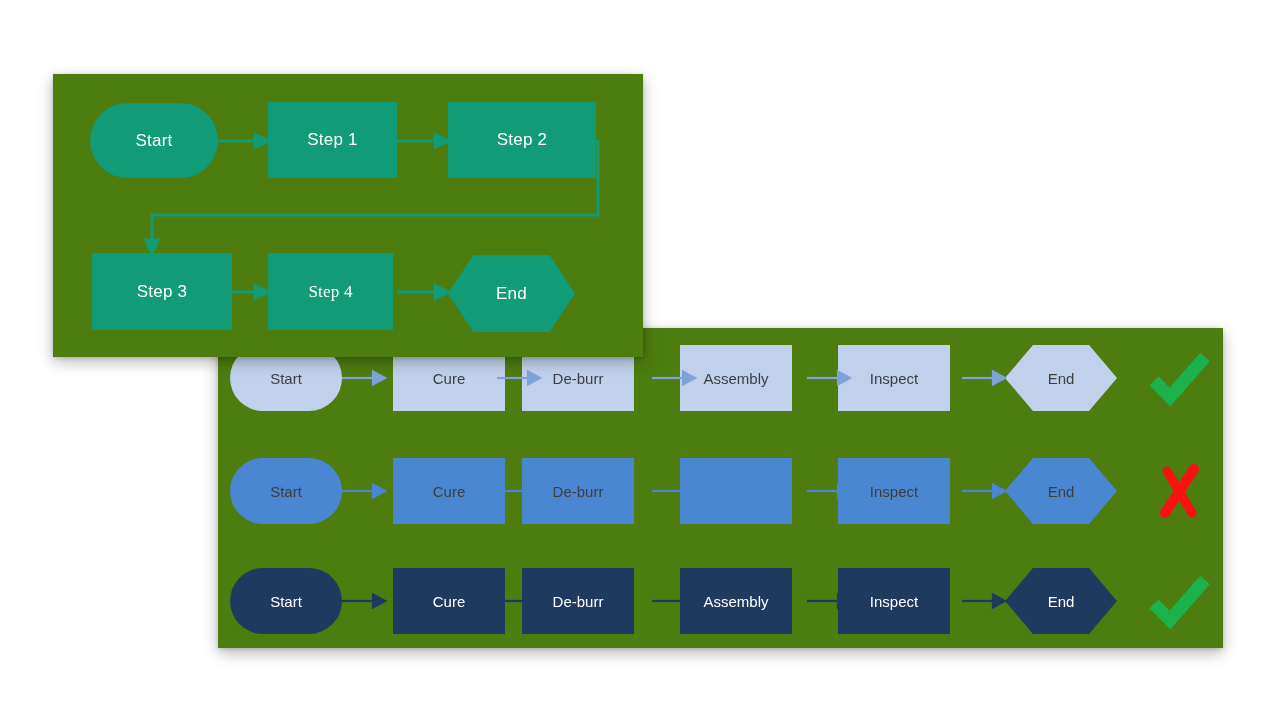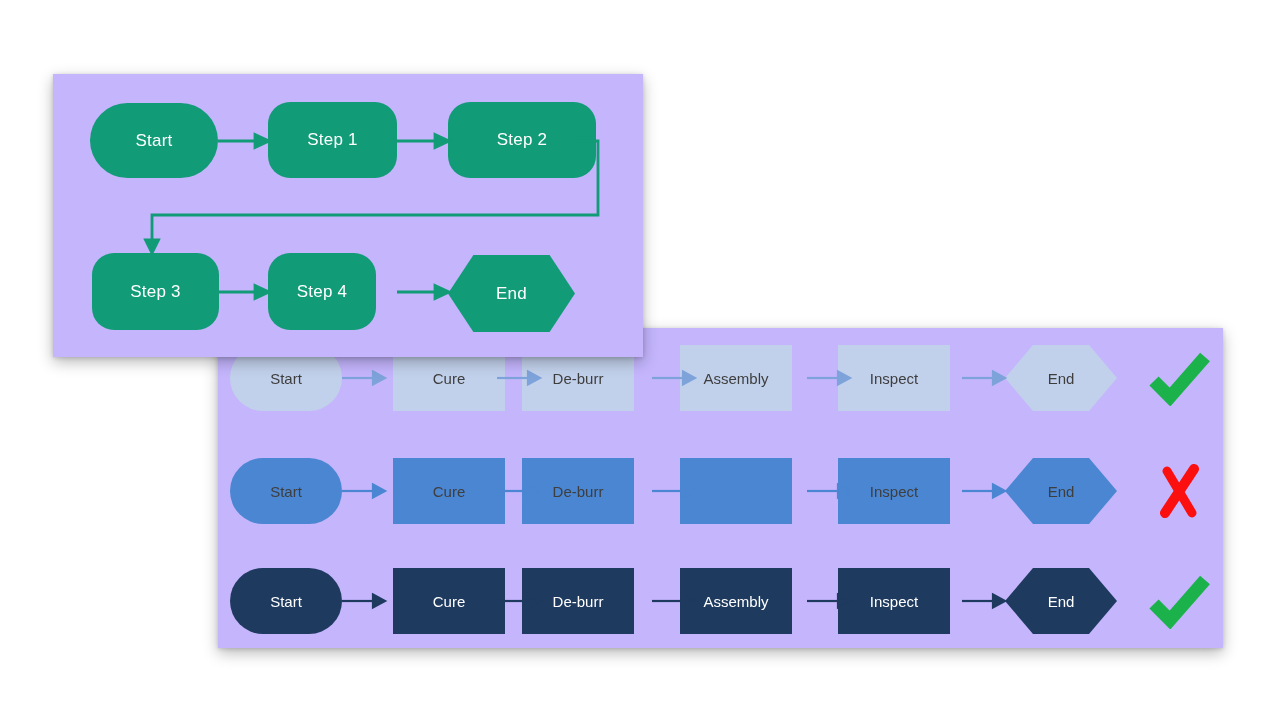--- a/index.html
+++ b/index.html
@@ -3,33 +3,33 @@
 <meta charset="utf-8">
 <style>
   html,body{margin:0;padding:0;}
   body{
     width:1280px;height:720px;background:#ffffff;overflow:hidden;
     font-family:"Liberation Sans",sans-serif;
     -webkit-font-smoothing:antialiased;
   }
   .stage{position:relative;width:1280px;height:720px;}
 
-  .panel{position:absolute;background:#c4b5fd;
+  .panel{position:absolute;background:#4d7c0f;
     box-shadow:0 5px 14px rgba(0,0,0,0.28),0 1px 4px rgba(0,0,0,0.15);}
   #panel2{left:218px;top:328px;width:1005px;height:320px;z-index:1;}
   #panel1{left:53px;top:74px;width:590px;height:283px;z-index:2;}
 
   
   .p1node{position:absolute;background:#119B77;color:#ffffff;font-size:17px;
-    display:flex;align-items:center;justify-content:center;letter-spacing:.2px;border-radius:22px;}
+    display:flex;align-items:center;justify-content:center;letter-spacing:.2px;}
   #n-start{left:37px;top:29px;width:128px;height:75px;border-radius:38px;}
   #n-step1{left:215px;top:28px;width:129px;height:76px;}
   #n-step2{left:395px;top:28px;width:148px;height:76px;}
-  #n-step3{left:39px;top:179px;width:127px;height:77px;}
-  #n-step4{left:215px;top:179px;width:108px;height:77px;}
+  #n-step3{left:39px;top:179px;width:140px;height:77px;}
+  #n-step4{left:215px;top:179px;width:125px;height:77px;font-family:Liberation Serif, serif;}
   #n-end1{left:395px;top:181px;width:127px;height:77px;
     clip-path:polygon(0 50%,20% 0,80% 0,100% 50%,80% 100%,20% 100%);}
 
   
   .p2node{position:absolute;width:112px;height:66px;font-size:15px;
     display:flex;align-items:center;justify-content:center;}
   .c0{left:12px}.c1{left:175px}.c2{left:304px}.c3{left:462px}.c4{left:620px}.c5{left:787px}
   .r0{top:17px}.r1{top:130px}.r2{top:240px}
   .stadium{border-radius:33px;}
   .hex{clip-path:polygon(0 50%,25% 0,75% 0,100% 50%,75% 100%,25% 100%);}

